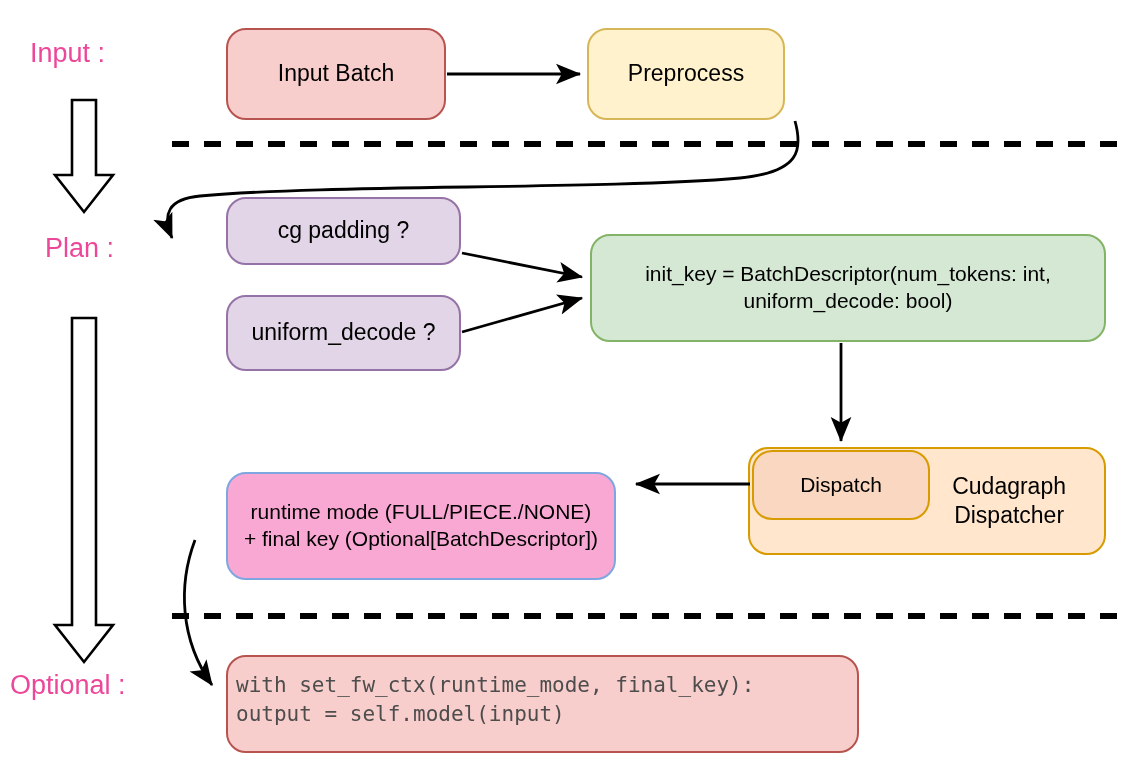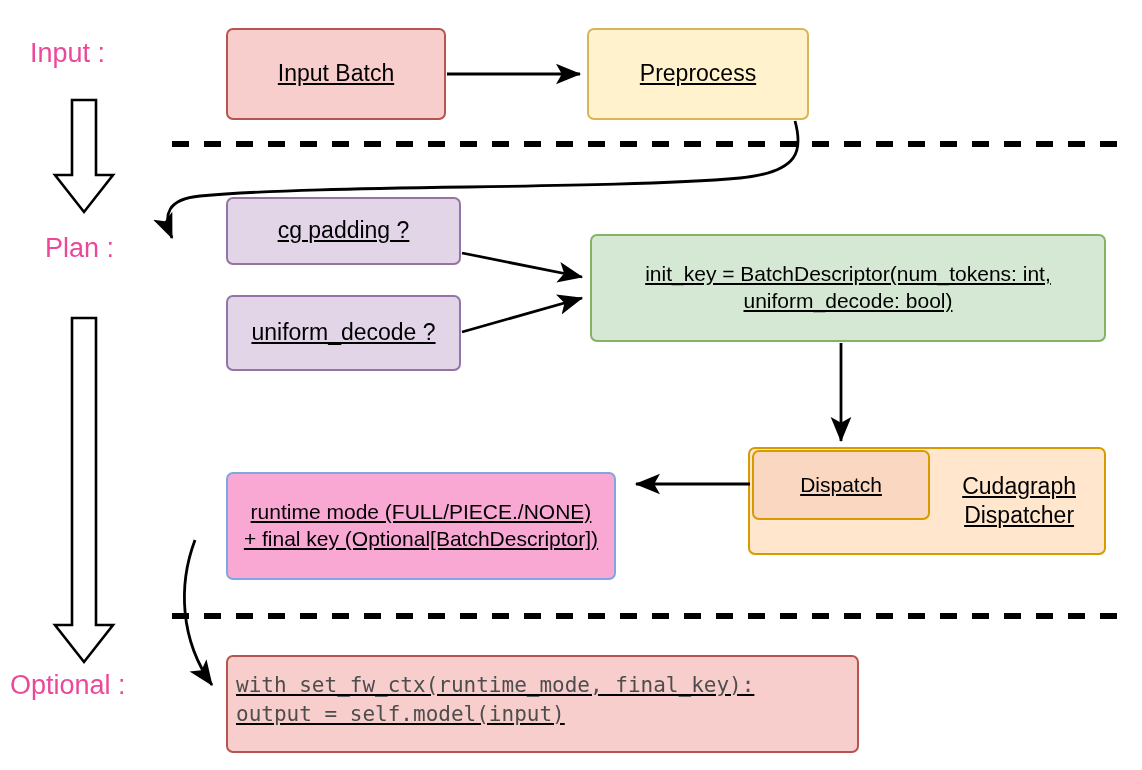--- a/index.html
+++ b/index.html
@@ -38,41 +38,40 @@
     z-index: 6;
   }
   
   .node {
     position: absolute;
     box-sizing: border-box;
     display: flex;
     align-items: center;
     justify-content: center;
     text-align: center;
-    border-radius: 7px;
+    border-radius: 20px;
     border-width: 2px;
     border-style: solid;
     color: #000000;
     line-height: 1.28;
     z-index: 4;
-    text-decoration: underline;
   }
   .node-text {
     display: block;
     white-space: pre-line;
   }
 
   
   #node-input-batch {
     left: 226px; top: 28px; width: 220px; height: 92px;
     background: #f8cecc; border-color: #b85450;
     font-size: 23px;
   }
   #node-preprocess {
-    left: 587px; top: 28px; width: 222px; height: 92px;
+    left: 587px; top: 28px; width: 198px; height: 92px;
     background: #fff2cc; border-color: #d6b656;
     font-size: 23px;
   }
   #node-cg-padding {
     left: 226px; top: 197px; width: 235px; height: 68px;
     background: #e1d5e7; border-color: #9673a6;
     font-size: 23px;
   }
   #node-uniform-decode {
     left: 226px; top: 295px; width: 235px; height: 76px;
@@ -82,21 +81,21 @@
   #node-init-key {
     left: 590px; top: 234px; width: 516px; height: 108px;
     background: #d5e8d4; border-color: #82b366;
     font-size: 21px;
   }
   #node-cudagraph-dispatcher {
     left: 748px; top: 447px; width: 358px; height: 108px;
     background: #ffe6cc; border-color: #d79b00;
     font-size: 23px;
     justify-content: flex-end;
-    padding-right: 28px;
+    padding-right: 38px;
     z-index: 3;
   }
   #node-dispatch {
     left: 752px; top: 450px; width: 178px; height: 70px;
     background: #fad7c0; border-color: #d79b00;
     font-size: 21px;
     z-index: 4;
   }
   #node-runtime-mode {
     left: 226px; top: 472px; width: 390px; height: 108px;

